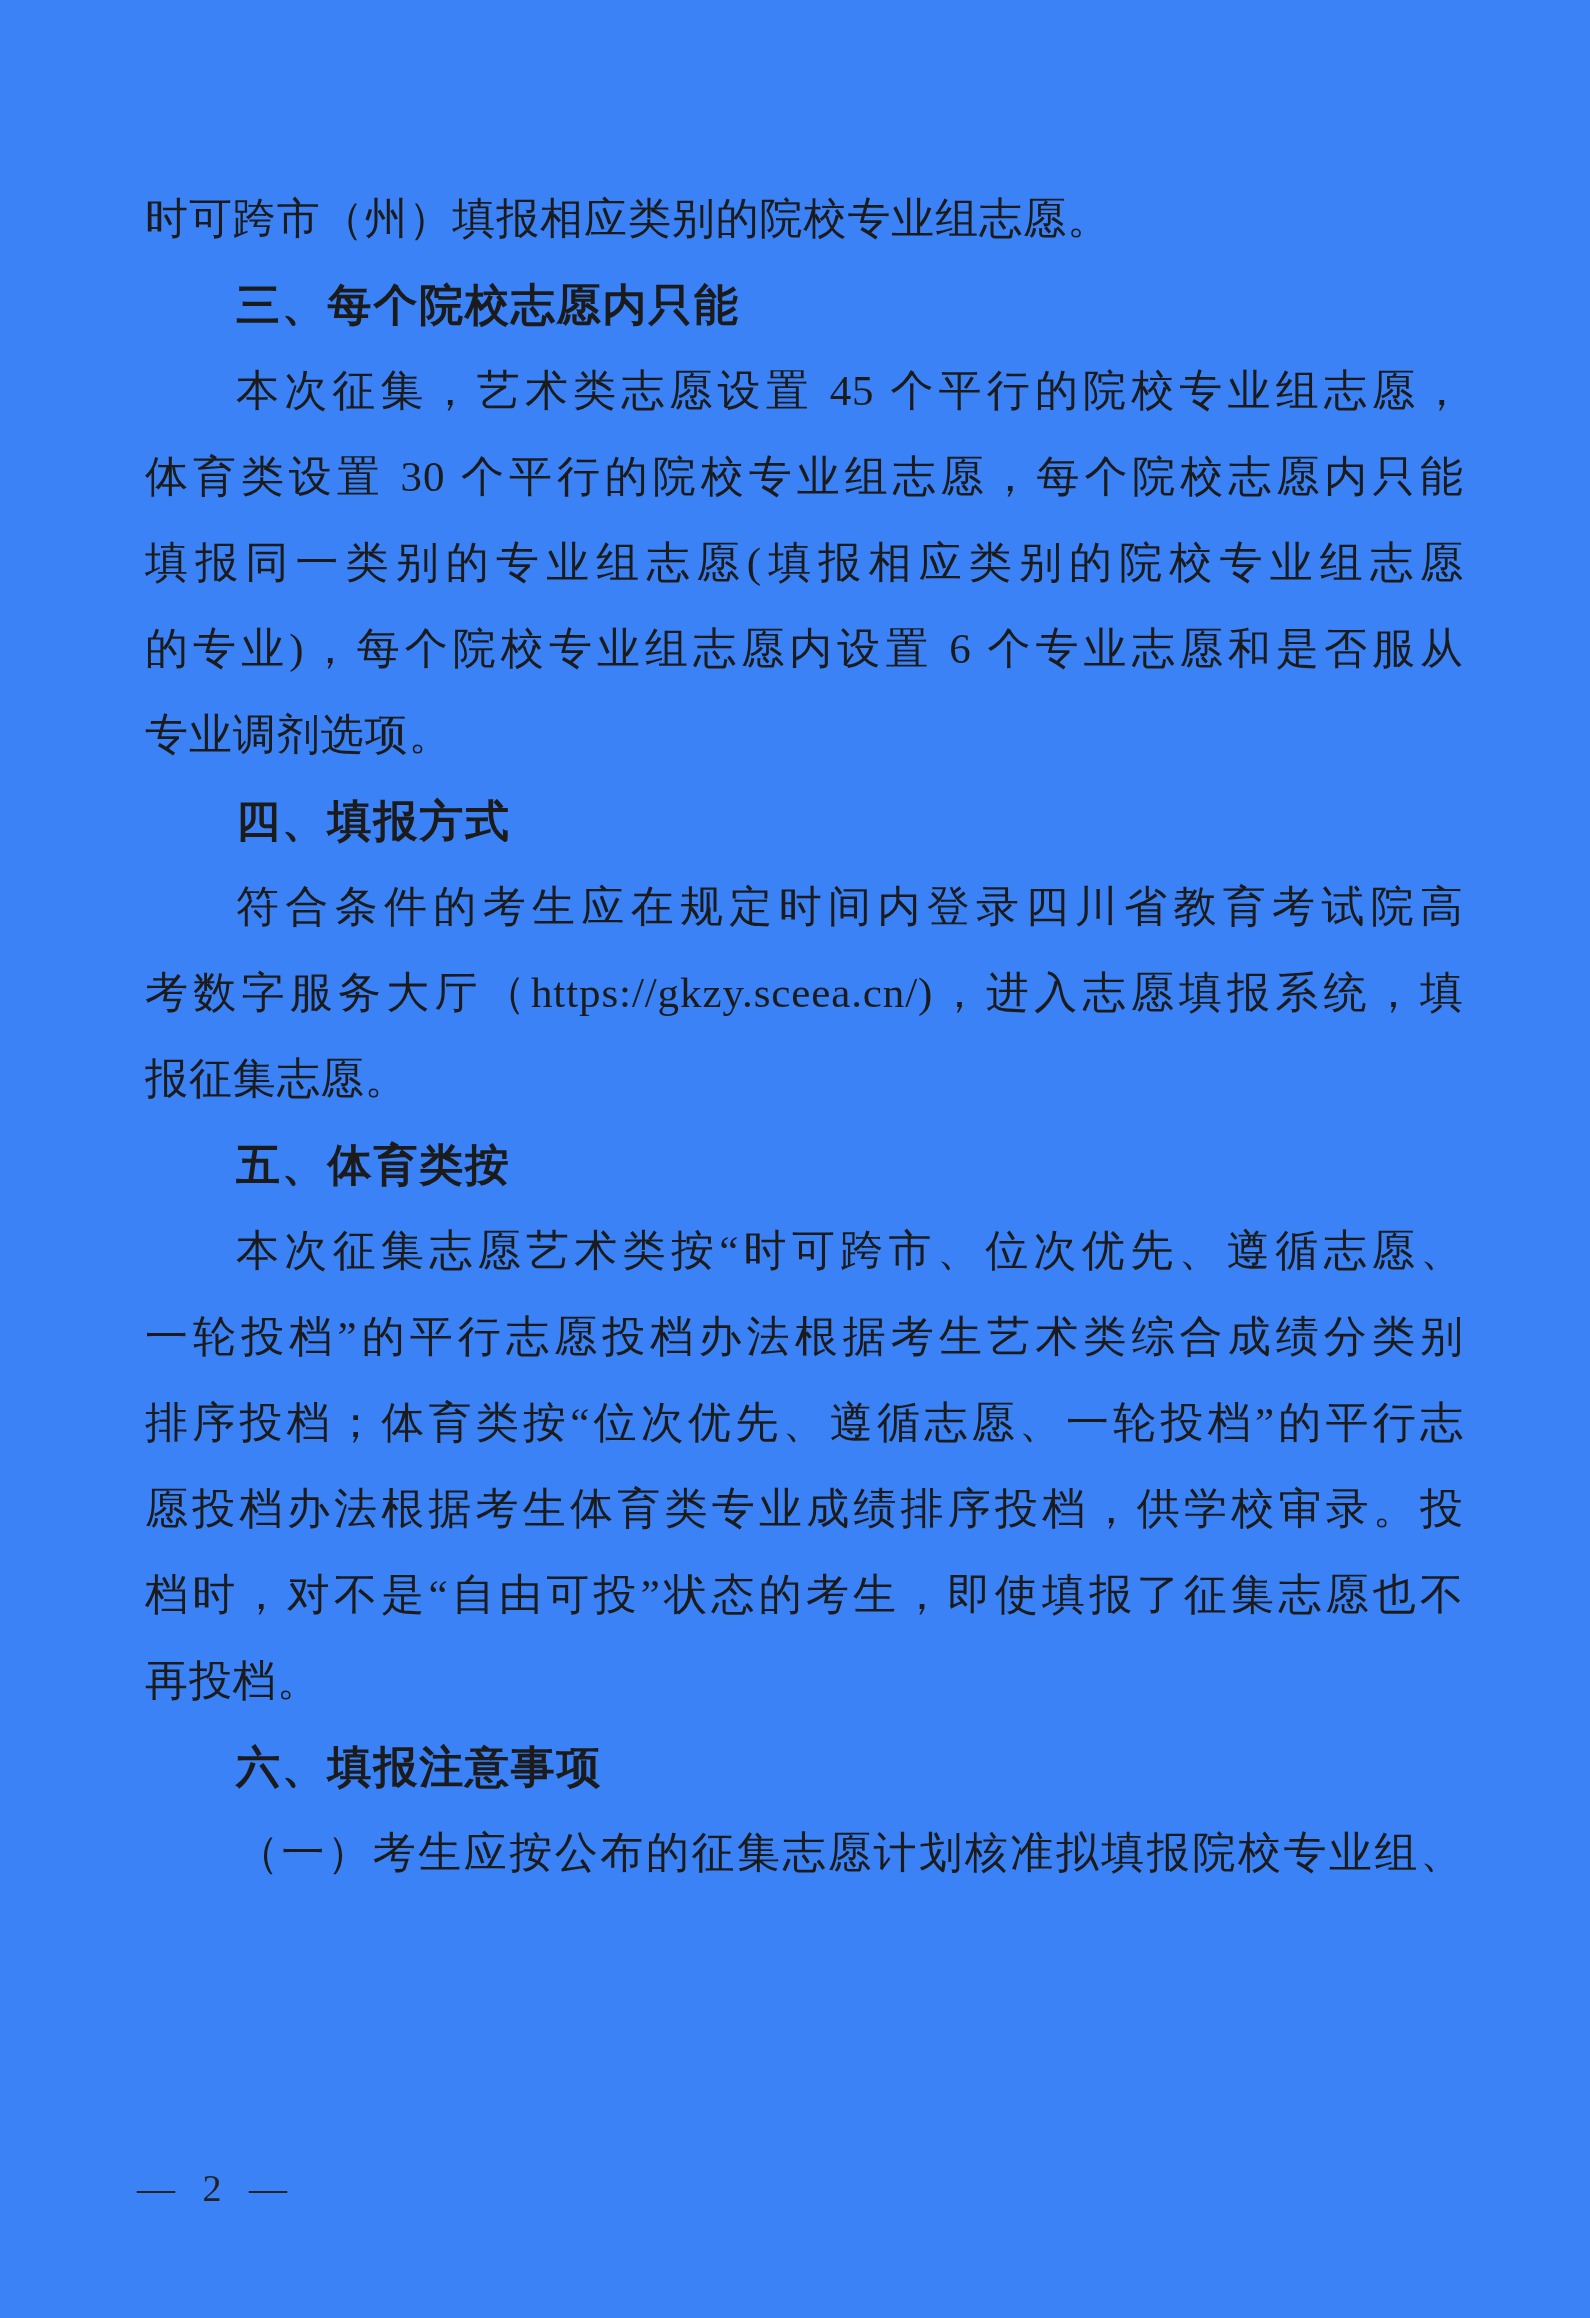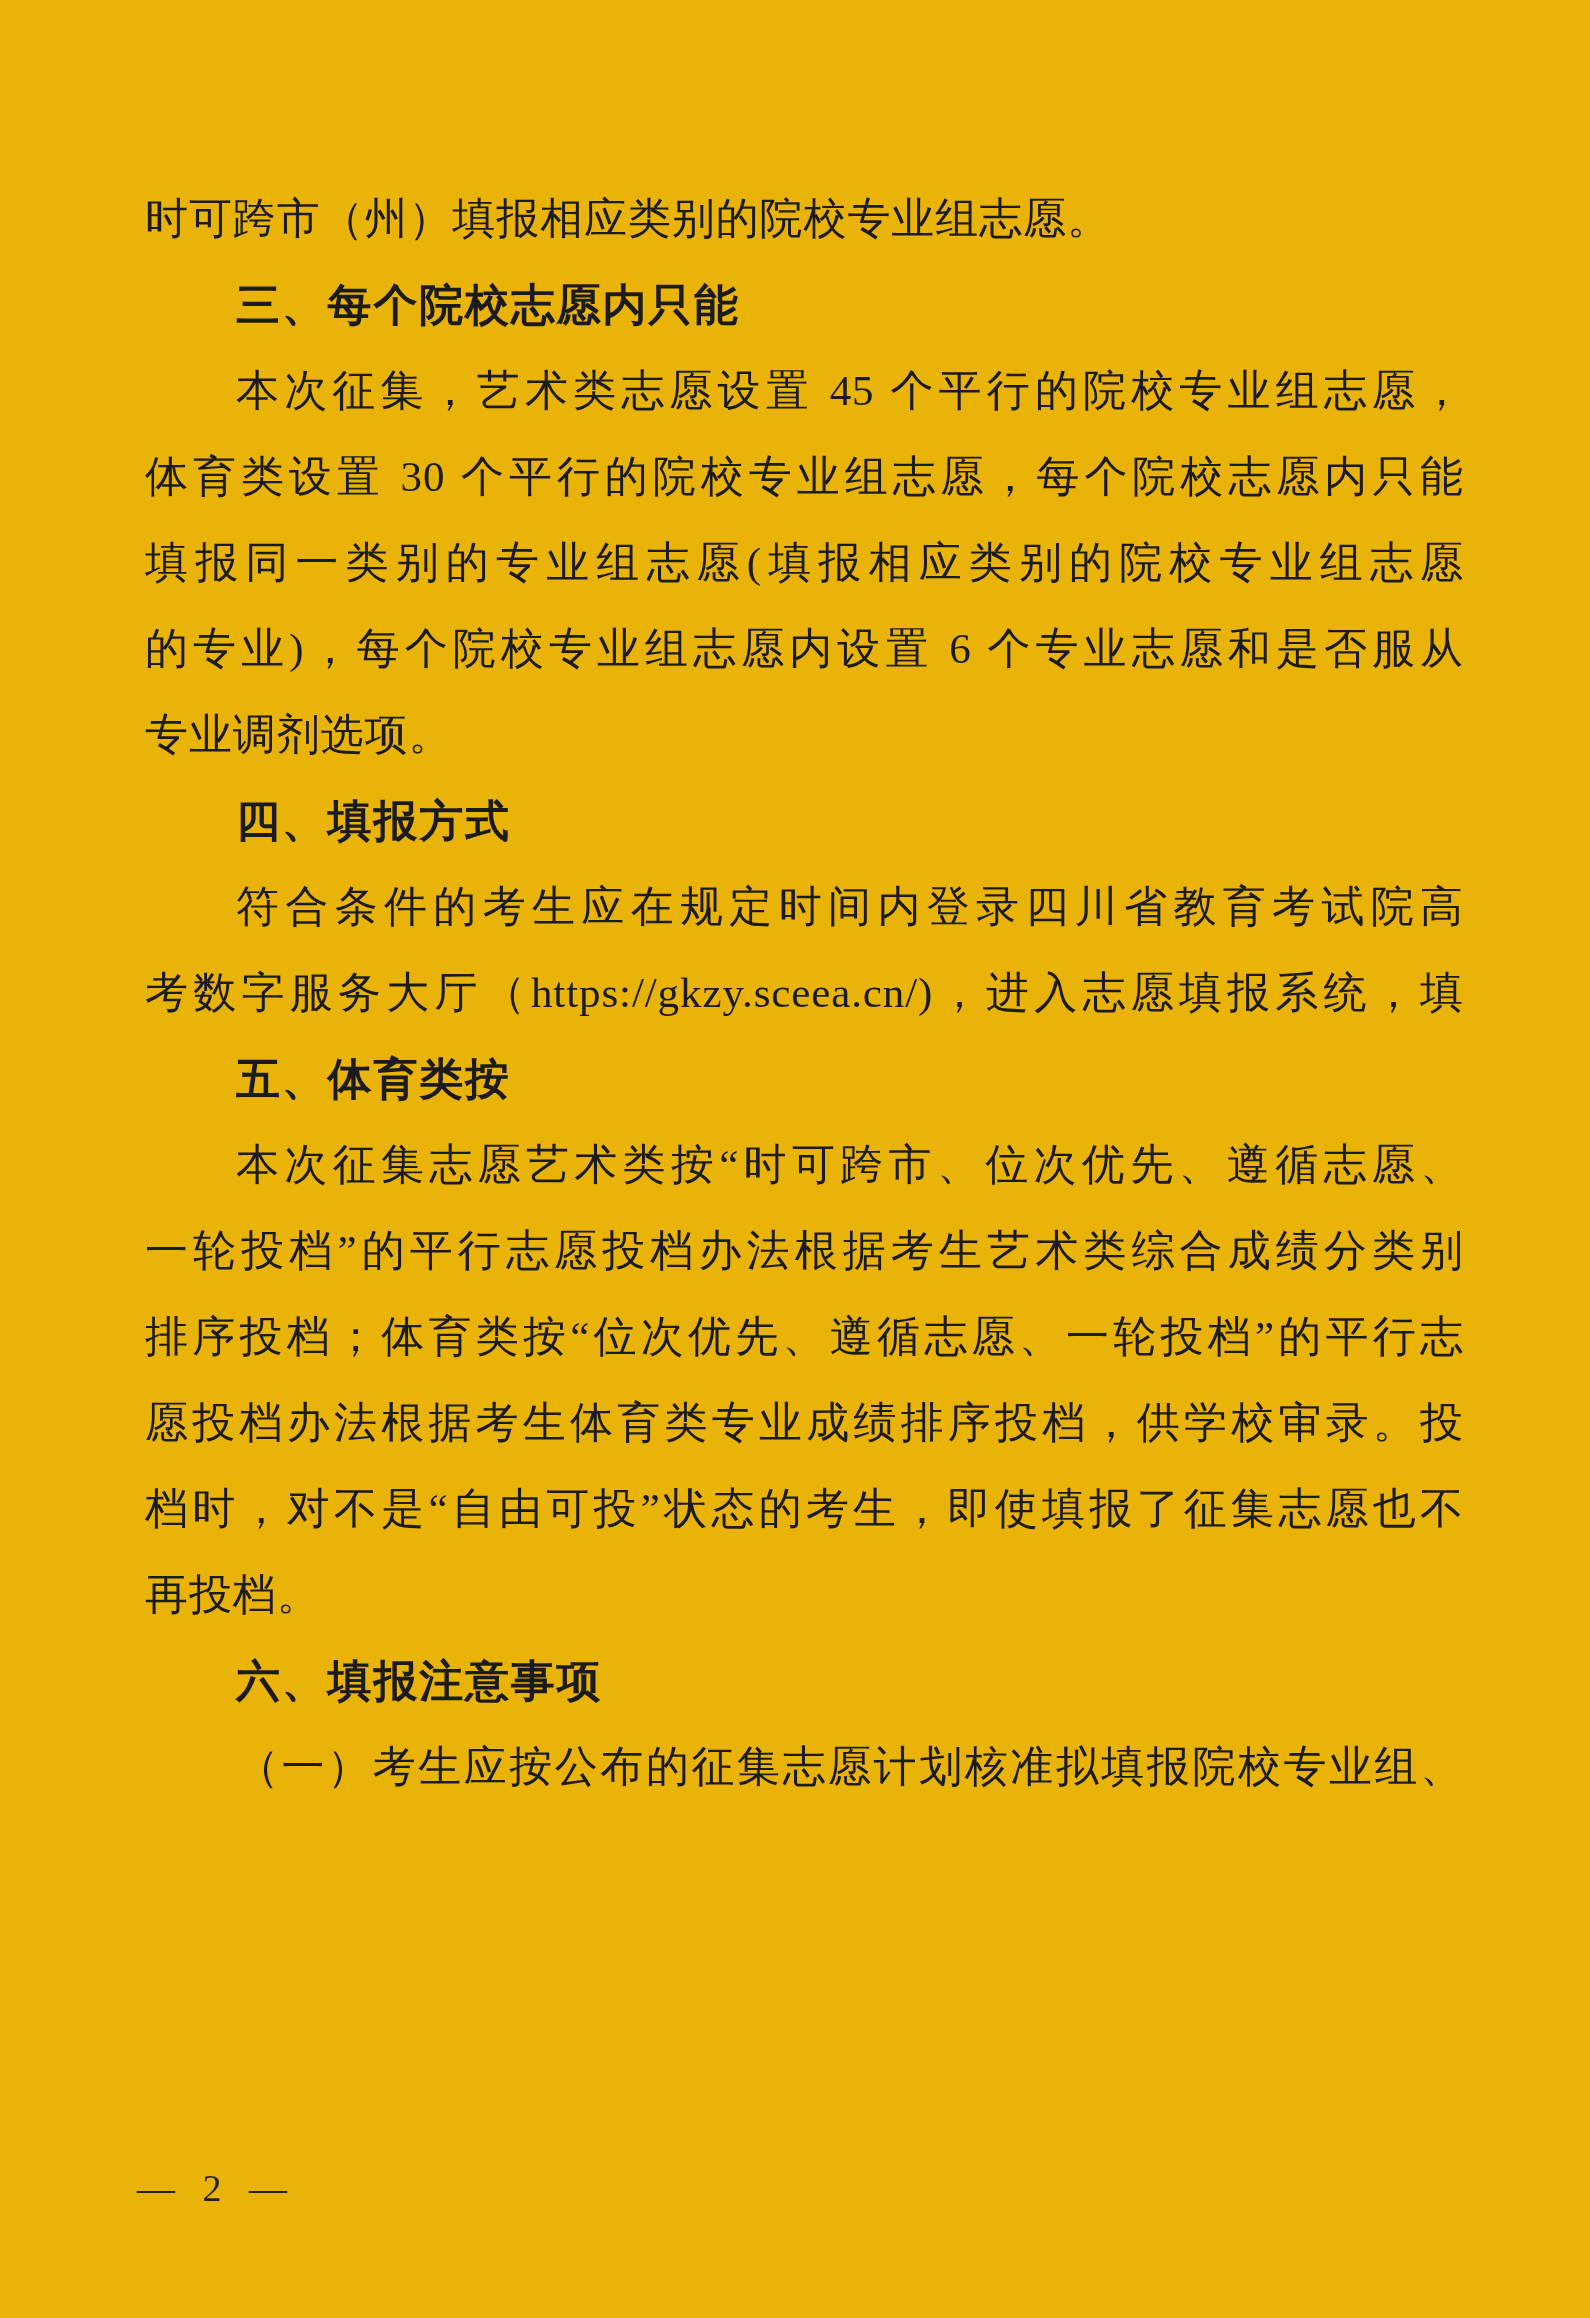--- a/index.html
+++ b/index.html
@@ -2,21 +2,21 @@
 <html style="font-size:14.4px"><head>
 <meta charset="utf-8">
 <style>
   * { margin: 0; padding: 0; box-sizing: border-box; }
   html, body { background: #888; }
   .page {
     position: relative;
     width: 1590px;
     height: 2319px;
     margin: 0 auto;
-    background: #eab308;
+    background: #3b82f6;
     overflow: hidden;
     font-family: "Liberation Serif", "DejaVu Serif", serif;
     color: #1b1b1b;
   }
   .content {
     position: absolute;
     left: 145px;
     top: 176px;
     width: 1319px;
   }
@@ -62,20 +62,21 @@
       <div class="line">时可跨市（州）填报相应类别的院校专业组志愿。</div>
       <div class="line indent heading">三、每个院校志愿内只能</div>
       <div class="line fill indent">本次征集，艺术类志愿设置 45 个平行的院校专业组志愿，</div>
       <div class="line fill">体育类设置 30 个平行的院校专业组志愿，每个院校志愿内只能</div>
       <div class="line fill">填报同一类别的专业组志愿(填报相应类别的院校专业组志愿</div>
       <div class="line fill">的专业)，每个院校专业组志愿内设置 6 个专业志愿和是否服从</div>
       <div class="line">专业调剂选项。</div>
       <div class="line indent heading">四、填报方式</div>
       <div class="line fill indent">符合条件的考生应在规定时间内登录四川省教育考试院高</div>
       <div class="line fill">考数字服务大厅（https://gkzy.sceea.cn/)，进入志愿填报系统，填</div>
+      <div class="line">报征集志愿。</div>
       <div class="line indent heading">五、体育类按</div>
       <div class="line fill indent">本次征集志愿艺术类按“时可跨市、位次优先、遵循志愿、</div>
       <div class="line fill">一轮投档”的平行志愿投档办法根据考生艺术类综合成绩分类别</div>
       <div class="line fill">排序投档；体育类按“位次优先、遵循志愿、一轮投档”的平行志</div>
       <div class="line fill">愿投档办法根据考生体育类专业成绩排序投档，供学校审录。投</div>
       <div class="line fill">档时，对不是“自由可投”状态的考生，即使填报了征集志愿也不</div>
       <div class="line">再投档。</div>
       <div class="line indent heading">六、填报注意事项</div>
       <div class="line fill indent">（一）考生应按公布的征集志愿计划核准拟填报院校专业组、</div>
     </div>

